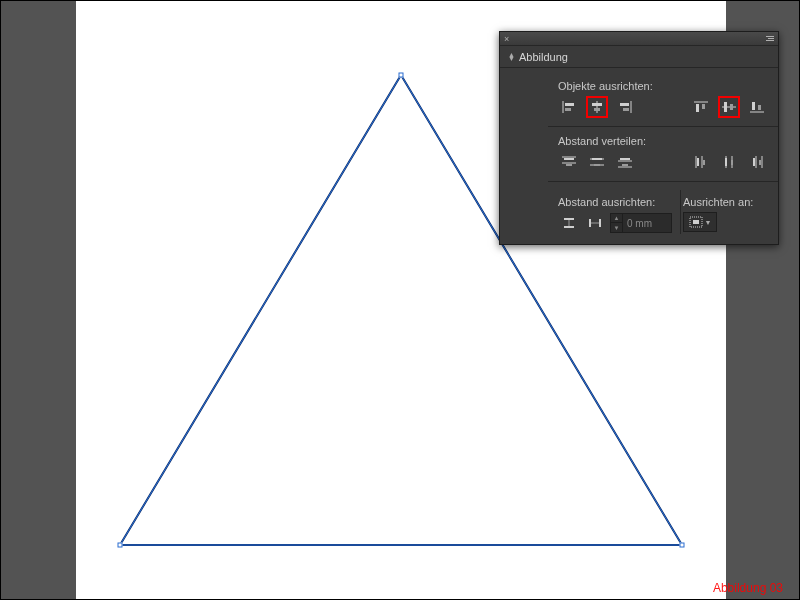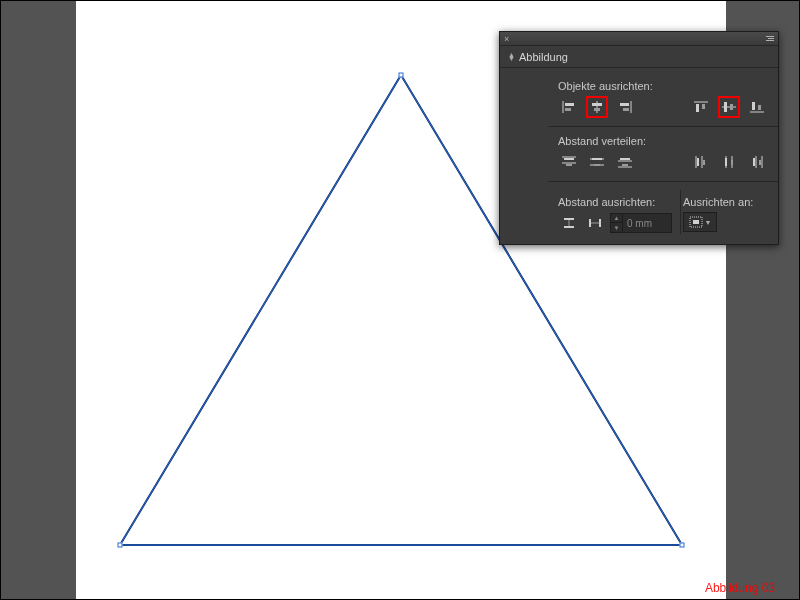--- a/index.html
+++ b/index.html
@@ -95,21 +95,21 @@
   }
   .align-to{
     display:flex; align-items:center; gap:2px;
     width:34px; height:20px;
     background:#2f2f2f; border:1px solid #1e1e1e;
     justify-content:center; margin-top:4px;
   }
   .align-to svg{display:block;}
   .align-to .caret{font-size:7px;color:#aaa;}
   .caption{
-    position:absolute; right:24px; bottom:4px;
+    position:absolute; right:16px; bottom:4px;
     color:#ff0000; font-size:12px; font-family:Arial,sans-serif;
     opacity:.9;
   }
 </style>
 </head>
 <body>
 
 <div class="artboard"></div>
 
 <div class="triangle">

